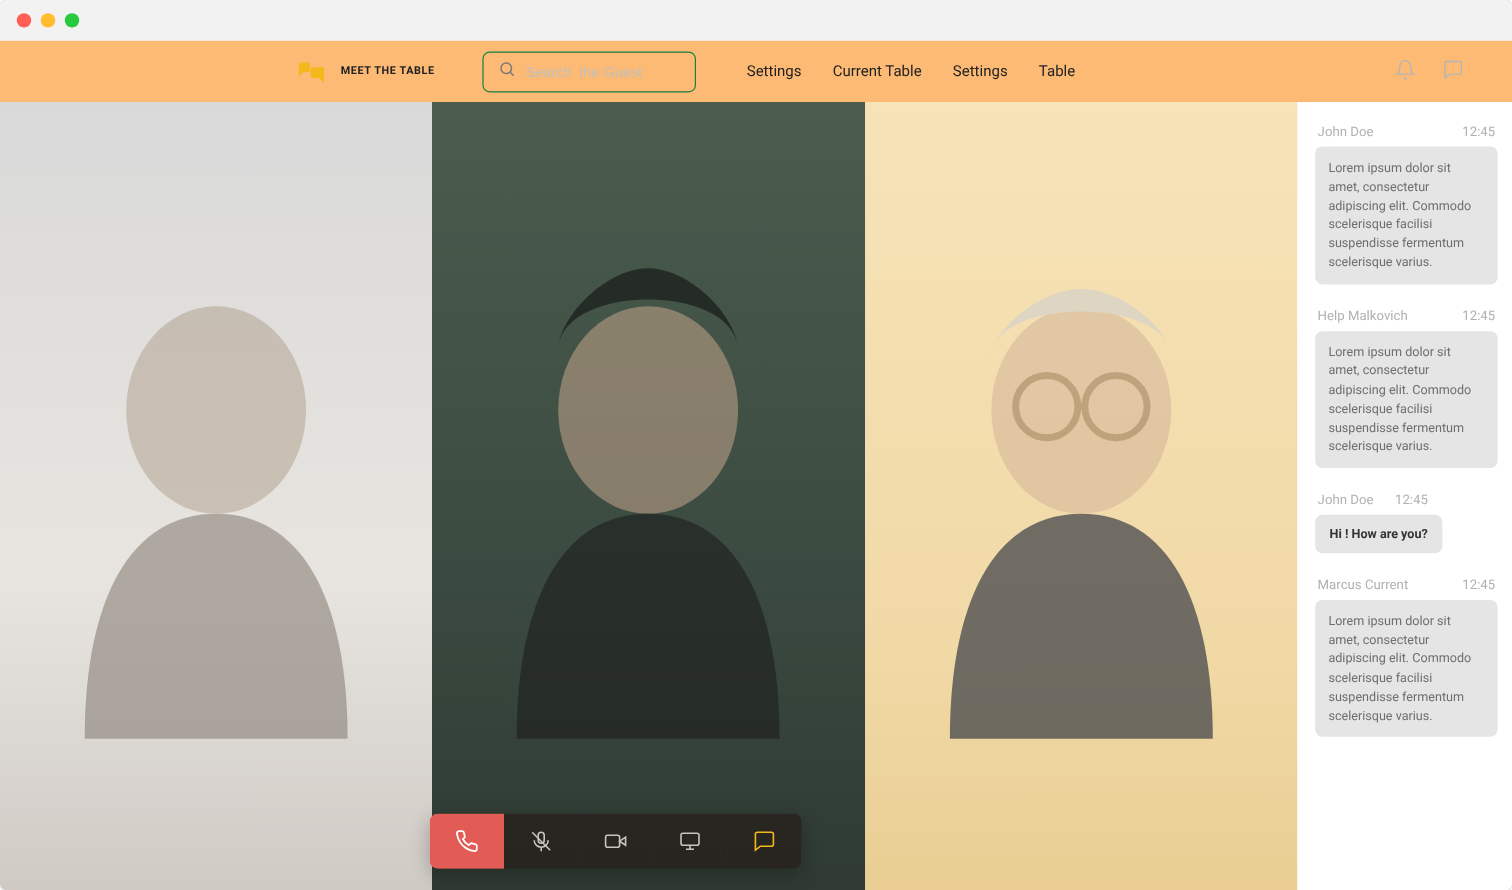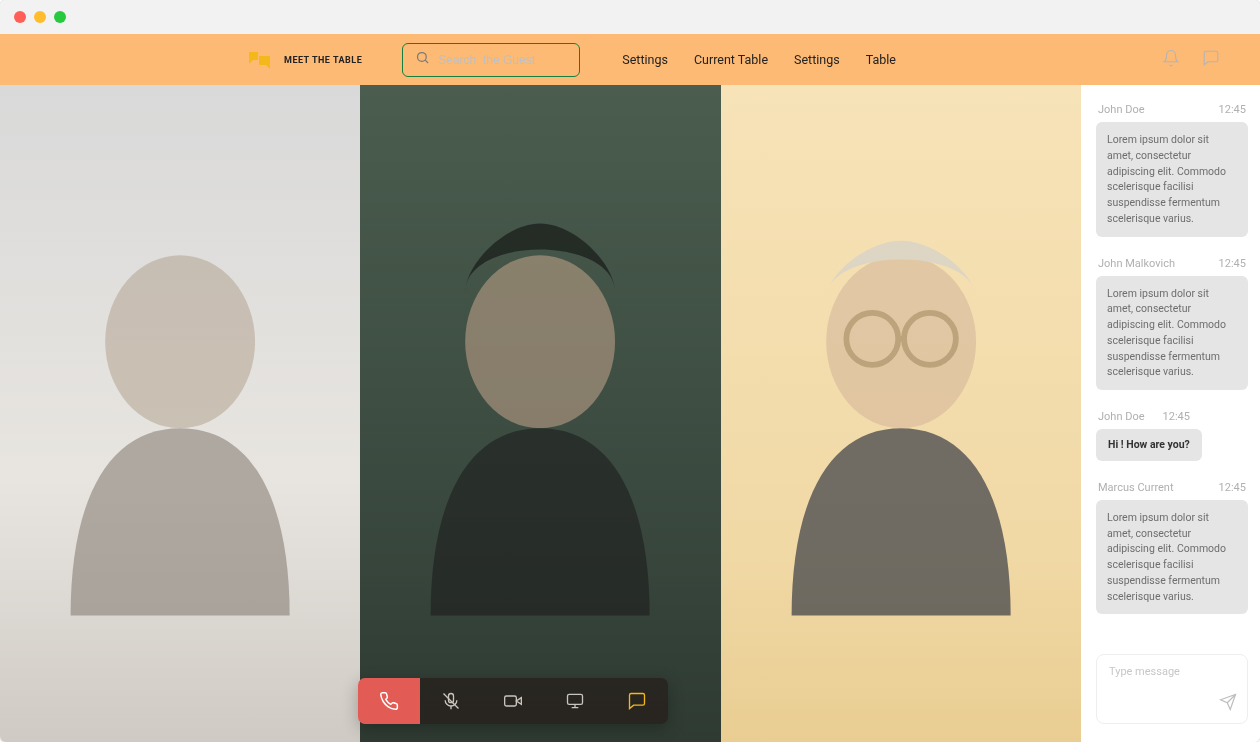--- a/index.html
+++ b/index.html
@@ -334,21 +334,21 @@
         <div class="msg">
           <div class="msg-head">
             <span>John Doe</span>
             <span>12:45</span>
           </div>
           <div class="msg-body">Lorem ipsum dolor sit amet, consectetur adipiscing elit. Commodo scelerisque facilisi suspendisse fermentum scelerisque varius.</div>
         </div>
 
         <div class="msg">
           <div class="msg-head">
-            <span>John Malkovich</span>
+            <span>Help Malkovich</span>
             <span>12:45</span>
           </div>
           <div class="msg-body">Lorem ipsum dolor sit amet, consectetur adipiscing elit. Commodo scelerisque facilisi suspendisse fermentum scelerisque varius.</div>
         </div>
 
         <div class="msg msg-short">
           <div class="msg-head">
             <span>John Doe</span>
             <span>12:45</span>
           </div>
@@ -358,25 +358,16 @@
         <div class="msg">
           <div class="msg-head">
             <span>Marcus Current</span>
             <span>12:45</span>
           </div>
           <div class="msg-body">Lorem ipsum dolor sit amet, consectetur adipiscing elit. Commodo scelerisque facilisi suspendisse fermentum scelerisque varius.</div>
         </div>
 
       </div>
 
-      <div class="chat-input">
-        <textarea placeholder="Type message" style=""></textarea>
-        <span class="send-btn">
-          <svg width="18" height="18" viewBox="0 0 24 24" fill="none" stroke="#bdbdbd" stroke-width="1.6">
-            <path d="M22 2L11 13"></path>
-              <path d="M22 2l-7 20-4-9-9-4 20-7z"></path>
-          </svg>
-        </span>
-      </div>
     </div>
 
   </div>
 </div>
 
 </body></html>

